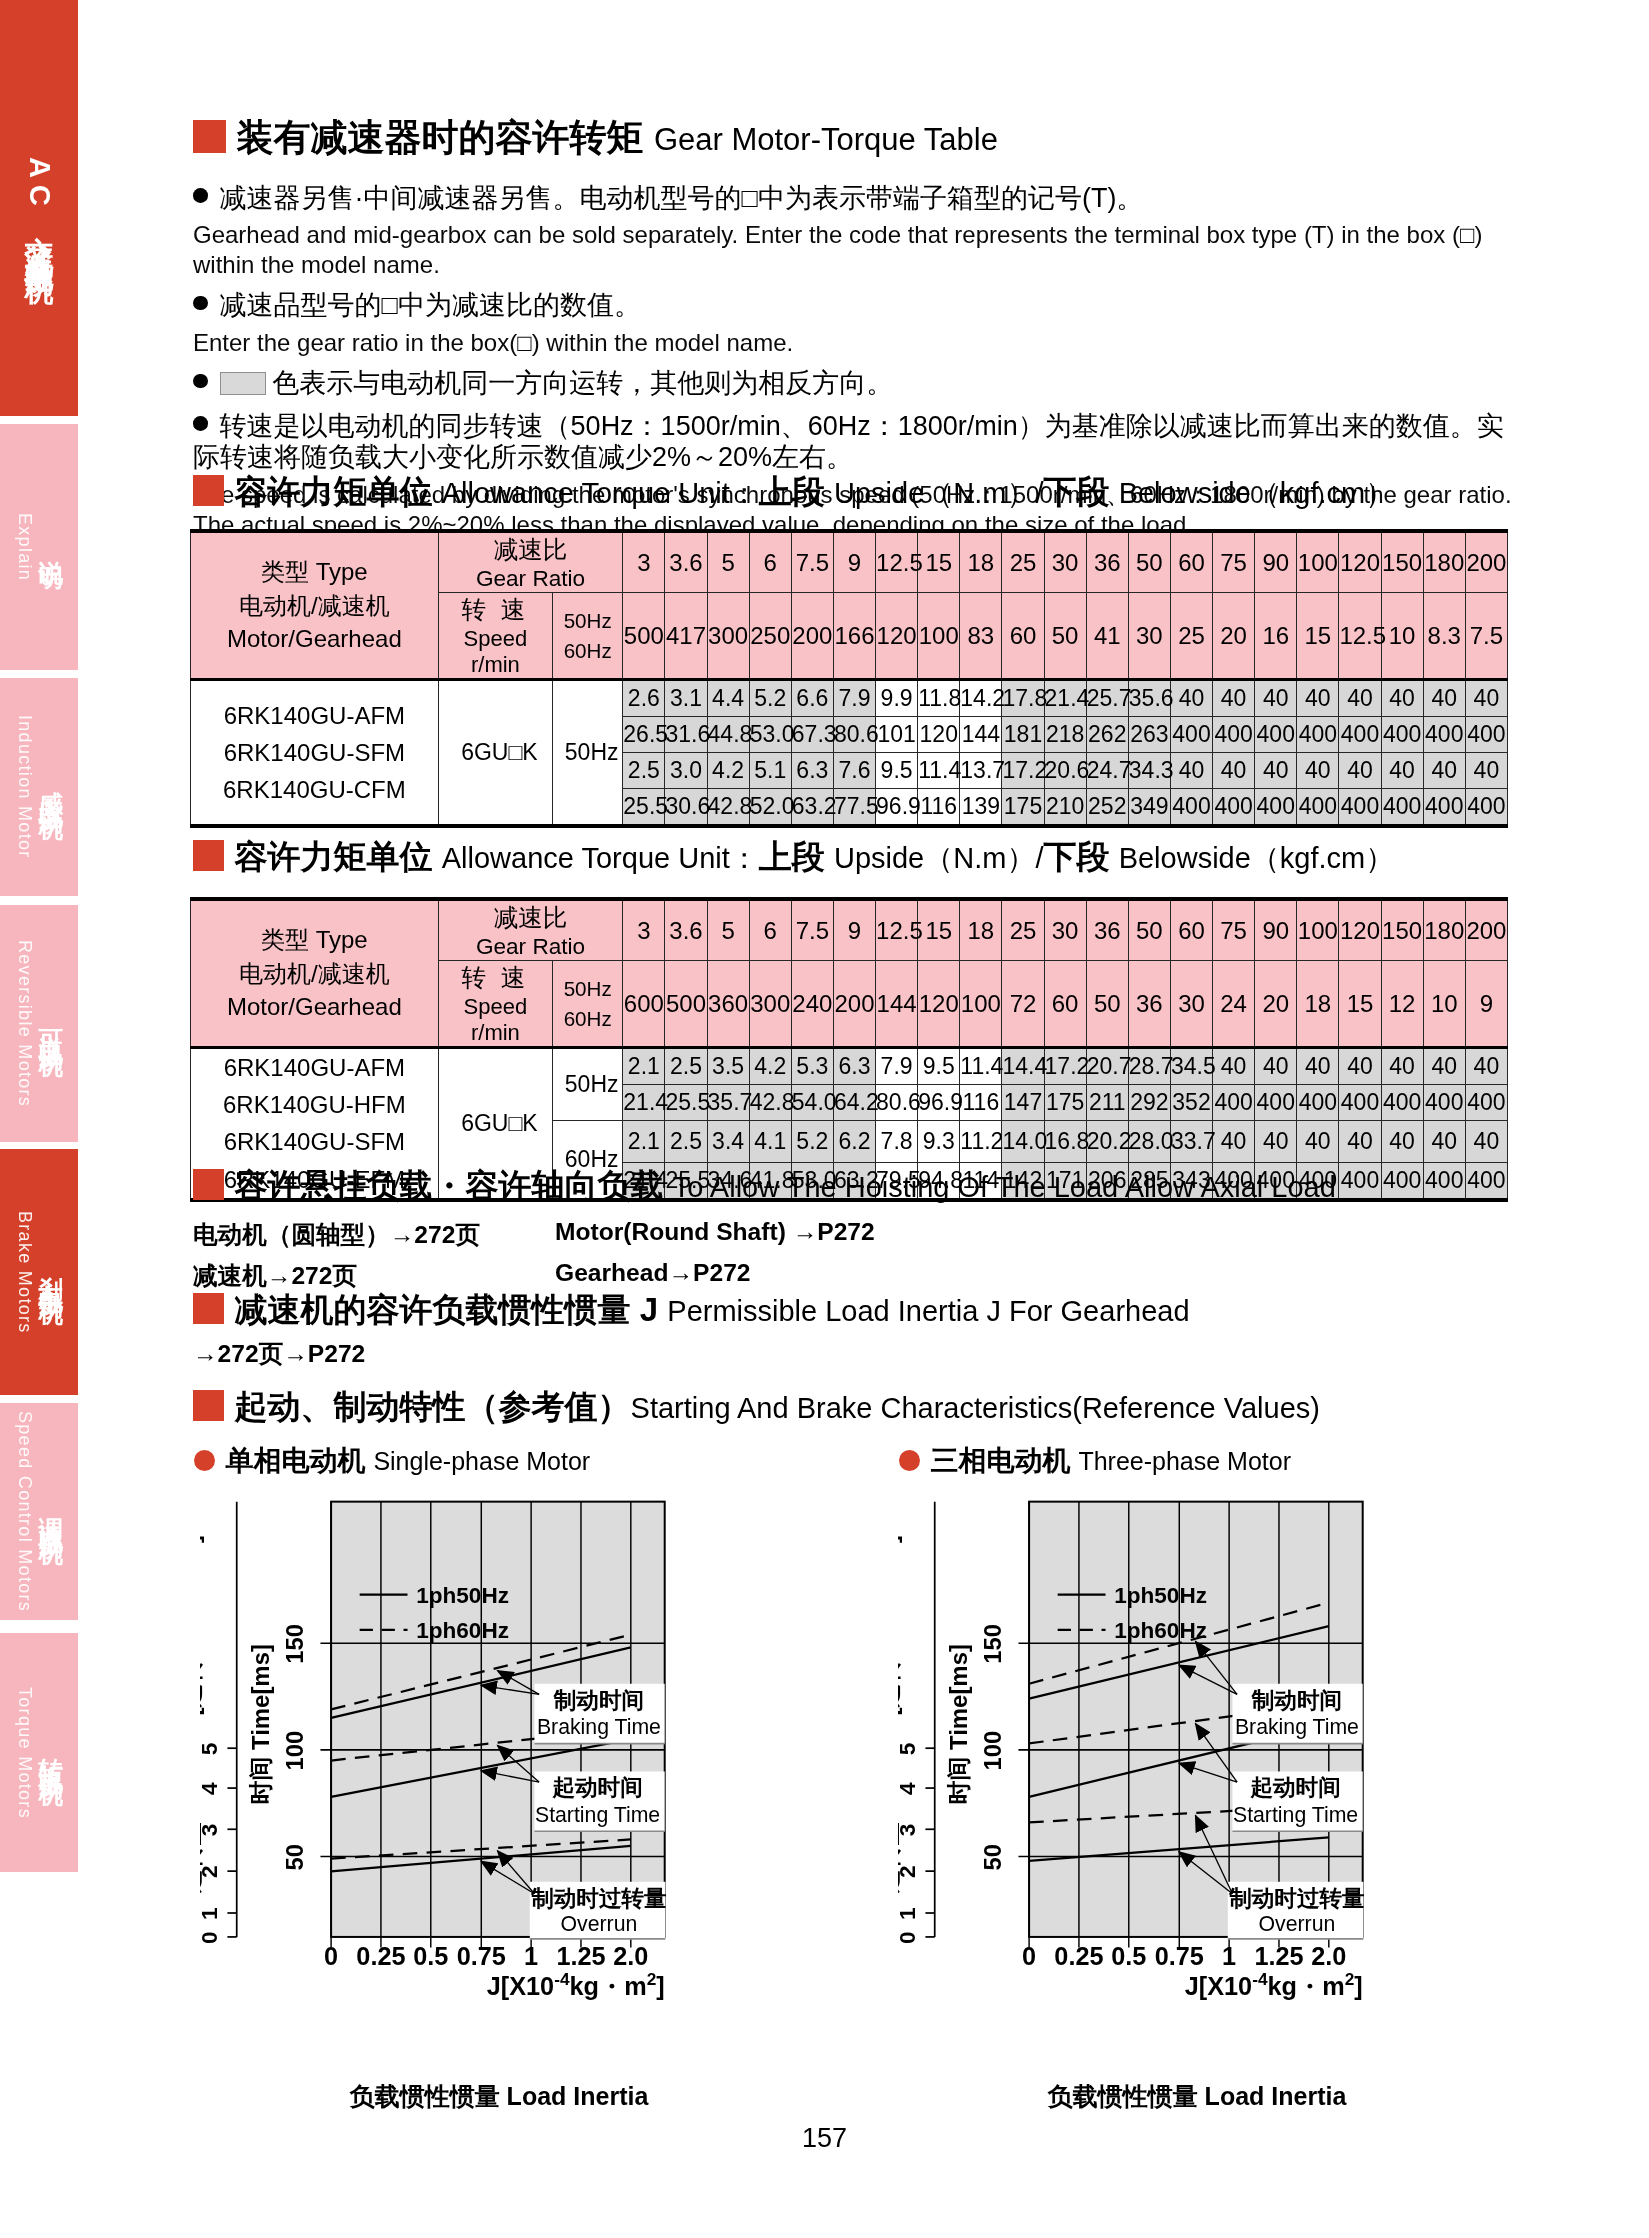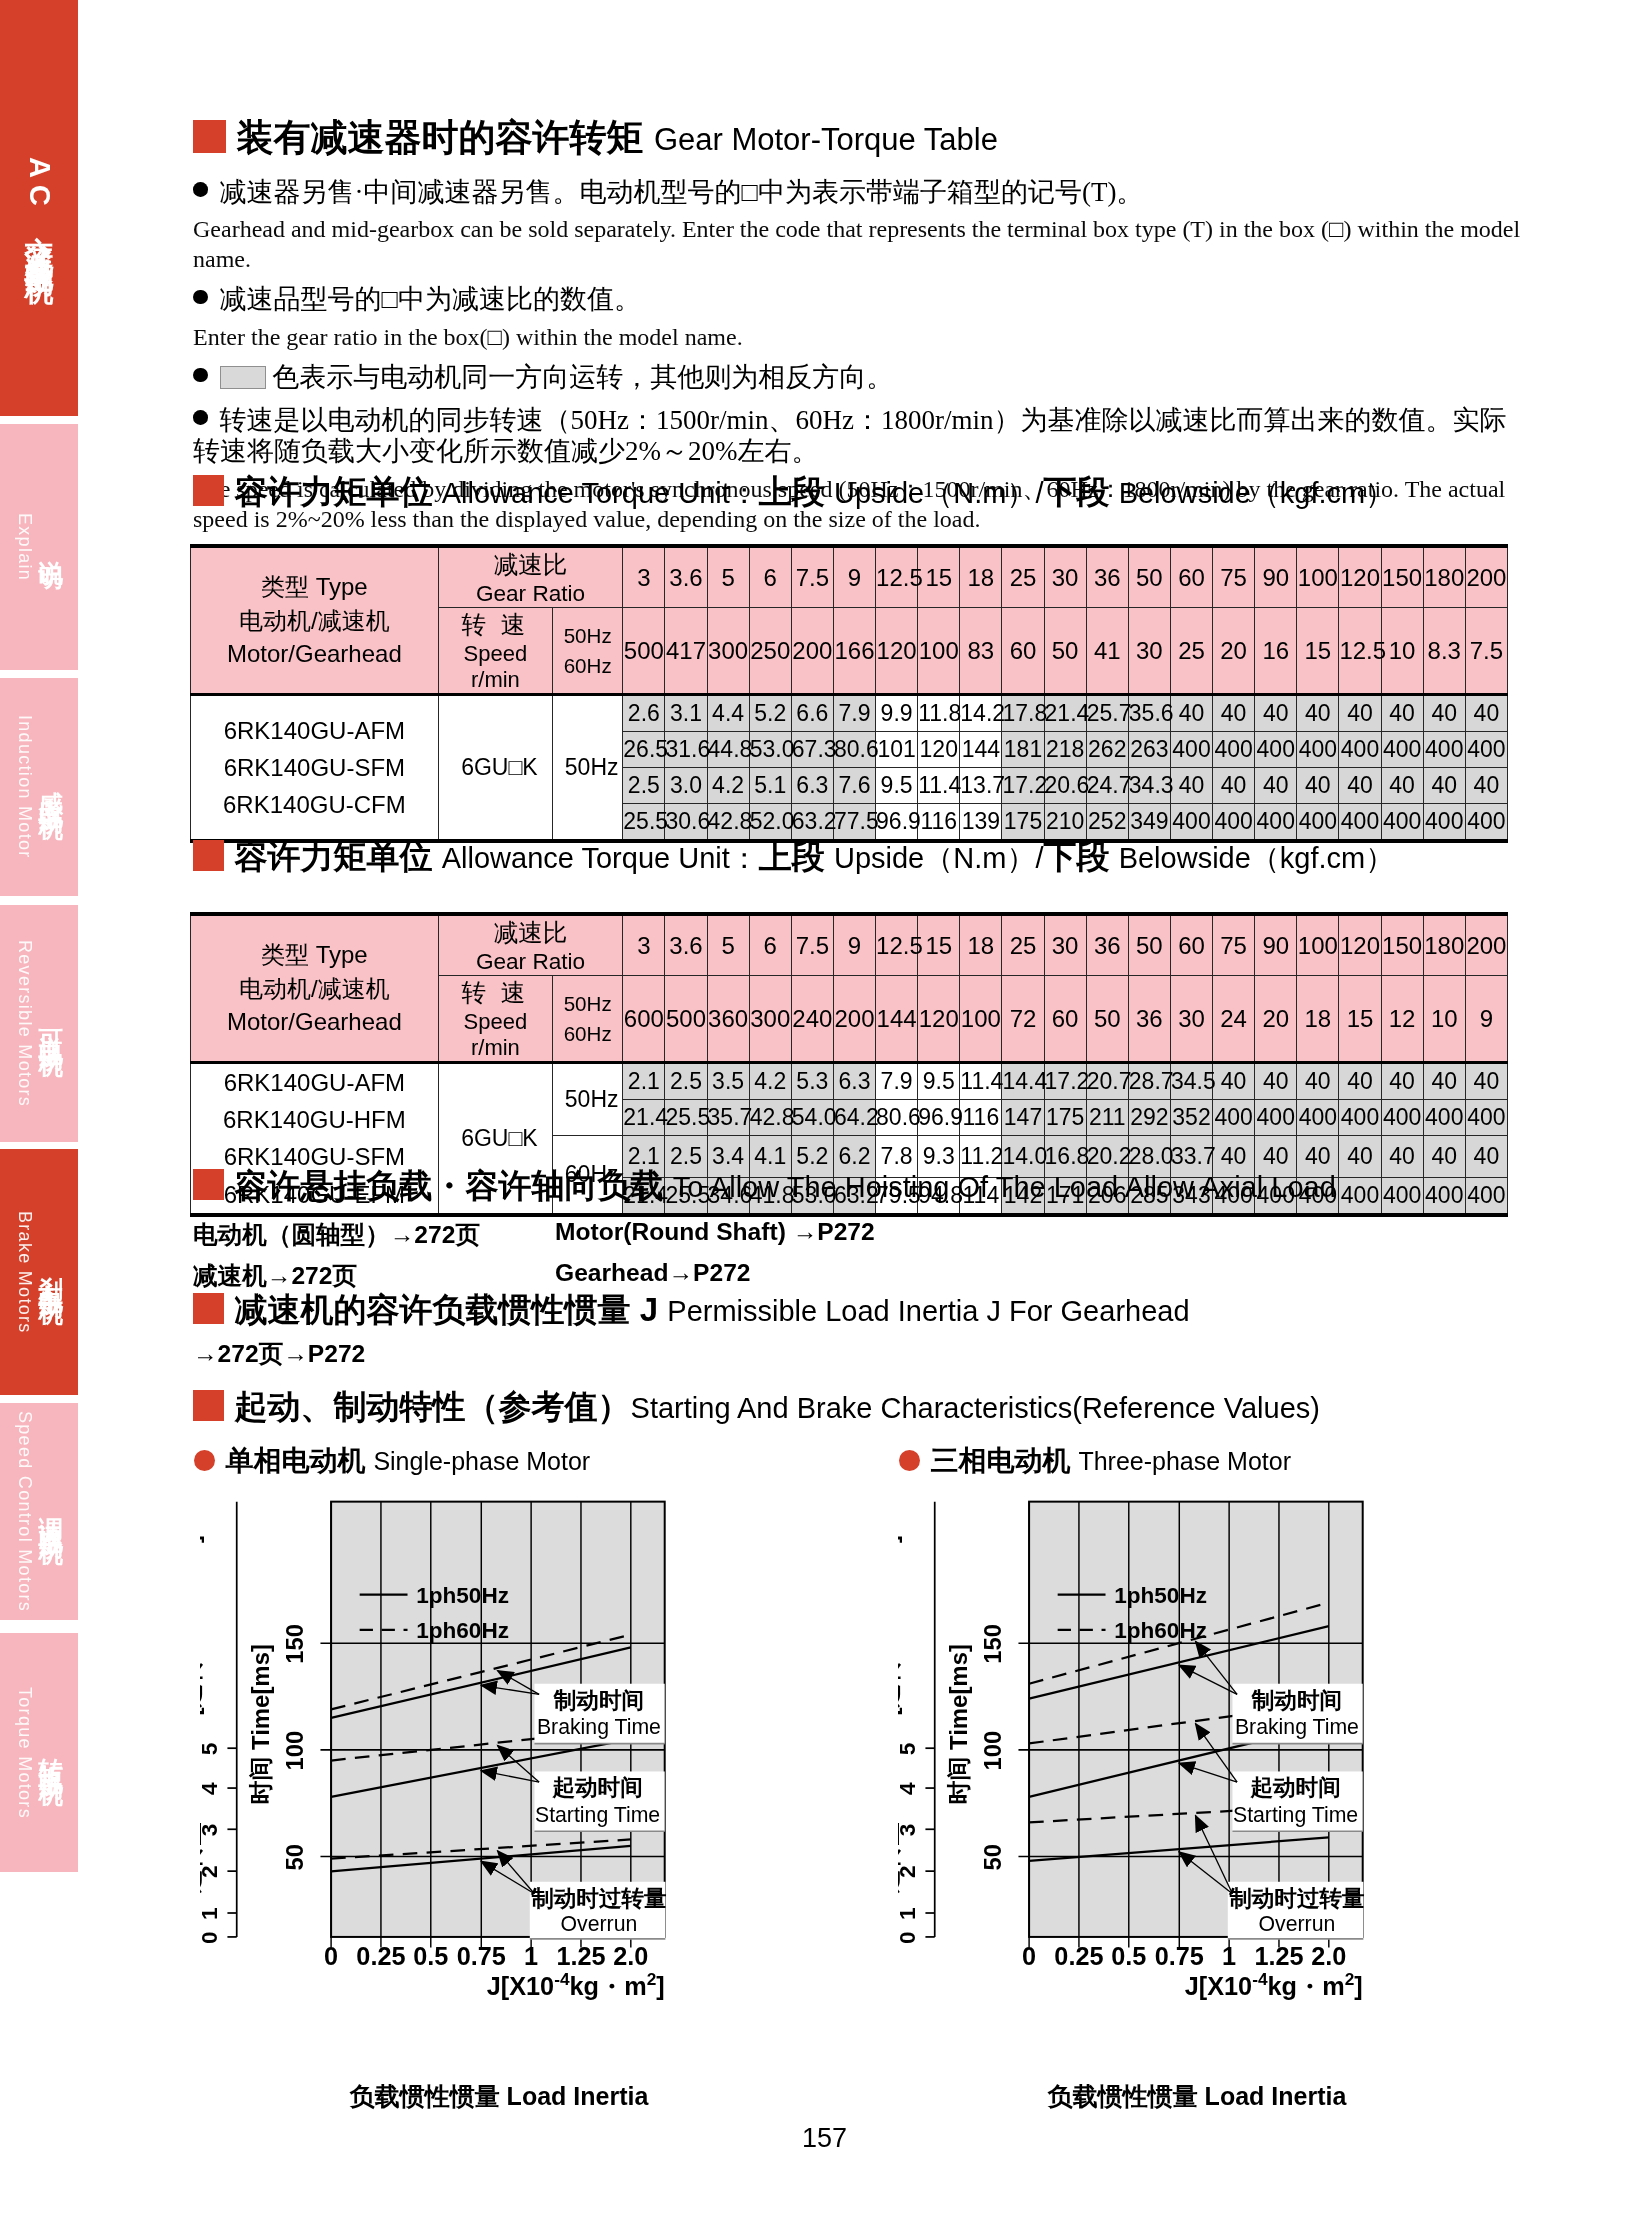--- a/index.html
+++ b/index.html
@@ -18,32 +18,32 @@
   
   .sec-title{position:absolute;left:193px;white-space:nowrap;}
   .sec-title .sq{display:inline-block;width:31px;height:31px;background:#d5402a;
                  margin-right:10.6px;vertical-align:-2.7px;}
   .sec-title .b{font-weight:700;font-size:33px;}
   .sec-title .r{font-size:29px;font-weight:400;}
   .sec-title.big .sq{width:33px;height:33px;}
   .sec-title.big .b{font-size:37px;}
   .sec-title.big .r{font-size:31px;}
   
-  .notes{position:absolute;left:193px;top:166px;width:1337px;font-family:Liberation Serif, serif;}
+  .notes{position:absolute;left:193px;top:172px;width:1337px;}
   .note-zh{font-size:27px;font-weight:500;margin-top:10.6px;line-height:1.18;}
   .note-zh .blt{display:inline-block;width:14.6px;height:14.6px;border-radius:50%;
                 background:#000;margin-right:12px;vertical-align:4px;}
   .note-en{font-size:24px;font-weight:400;margin-top:5.3px;line-height:1.25;color:#0a0a0a;}
   .swatch{display:inline-block;width:44px;height:21px;background:#d9d9d9;border:1.3px solid #8f8f8f;
           vertical-align:-2.7px;margin-right:6.7px;}
   .swatch.sm{width:39px;height:17.3px;margin:0 6.7px;}
   
   .tq-wrap{position:absolute;left:190px;}
   table.tq{border-collapse:collapse;table-layout:fixed;width:1318px;
-           border-top:4.7px solid #000;border-bottom:4.7px solid #000;margin-top:15px;}
+           border-top:4.7px solid #000;border-bottom:4.7px solid #000;}
   .tq th,.tq td{border:1.3px solid #262626;text-align:center;vertical-align:middle;padding:0;}
   .tq thead th{background:#f8c2c7;font-weight:400;}
   .tq .c-type{font-size:24px;line-height:1.4;}
   .tq .c-ratio .zh{font-size:24.6px;}
   .tq .c-ratio .en{font-size:22.6px;}
   .tq .c-rat{font-size:24px;height:56px;}
   .tq .c-spd .zh{font-size:24.6px;letter-spacing:4px;}
   .tq .c-spd .en{font-size:22px;letter-spacing:0;}
   .tq .c-hz{font-size:20.6px;line-height:1.45;}
   .tq .c-spdv{font-size:24px;height:59px;}

